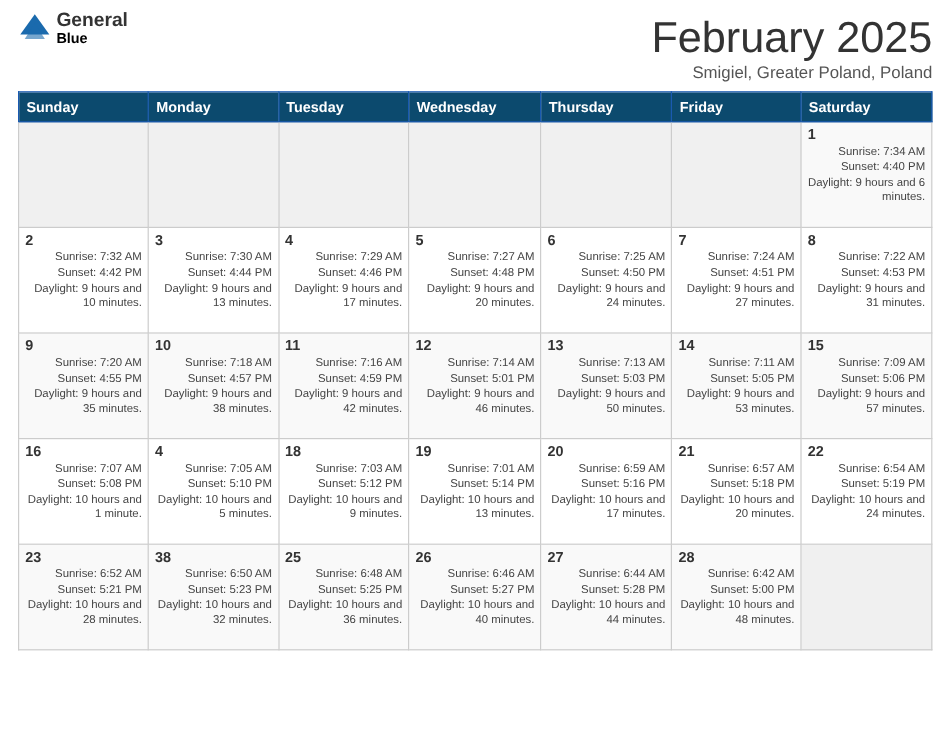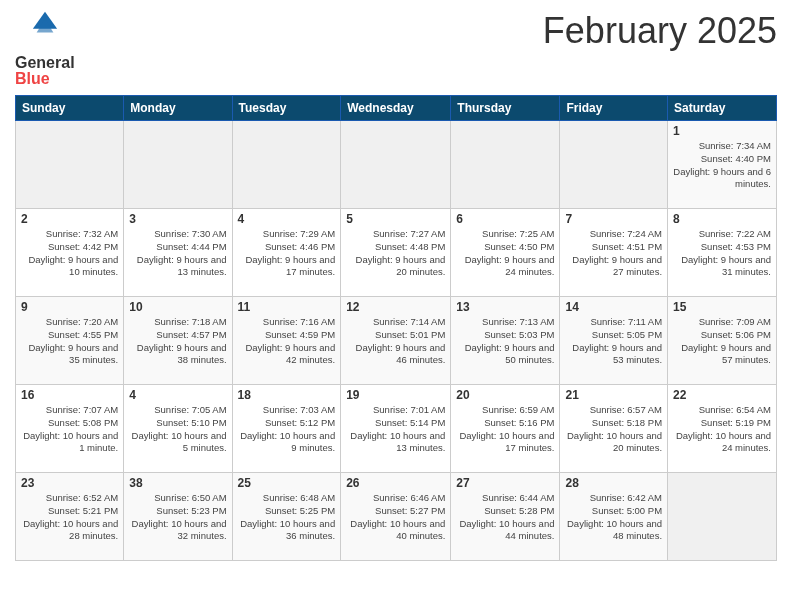--- a/index.html
+++ b/index.html
@@ -37,43 +37,44 @@
     
     .calendar tbody tr:nth-child(odd) td {
       background-color: #f9f9f9;
     }
     
     .day-number { font-size: 12px; font-weight: bold; color: #333; display: block; margin-bottom: 2px; }
     .day-info { font-size: 9.5px; color: #444; line-height: 1.35; text-align: right; }
     
     .empty { background: #f0f0f0 !important; }
     
-    .logo-wrapper { display: flex; align-items: center; gap: 17px; flex-direction: column; }
+    .logo-wrapper { display: flex; align-items: flex-start; gap: 4px; }
     .logo-text { display: flex; flex-direction: column; line-height: 1; }
     .logo-gen { font-size: 16px; font-weight: bold; color: #333; }
-    .logo-blu { font-size: 16px; font-weight: bold; color: #ef4444; }
+    .logo-blu { font-size: 12px; font-weight: bold; color: #000000; }
     .logo-arrow { width: 28px; height: 28px; }
   </style>
 </head>
 <body>
 
 <div class="container">
   <div class="header">
     <div class="logo-wrapper">
       <svg class="logo-arrow" viewBox="0 0 30 30">
         <polygon points="15,2 28,20 2,20" fill="#1a6aad"></polygon>
         <polygon points="15,10 24,24 6,24" fill="#1a6aad" opacity="0.6"></polygon>
       </svg>
       <div class="logo-text">
         <span class="logo-gen">General</span>
         <span class="logo-blu">Blue</span>
       </div>
     </div>
     <div class="title-block">
       <div class="month-title">February 2025</div>
+      <div class="location">Smigiel, Greater Poland, Poland</div>
     </div>
   </div>
 
   <table class="calendar">
     <thead>
       <tr>
         <th>Sunday</th>
         <th>Monday</th>
         <th>Tuesday</th>
         <th>Wednesday</th>

